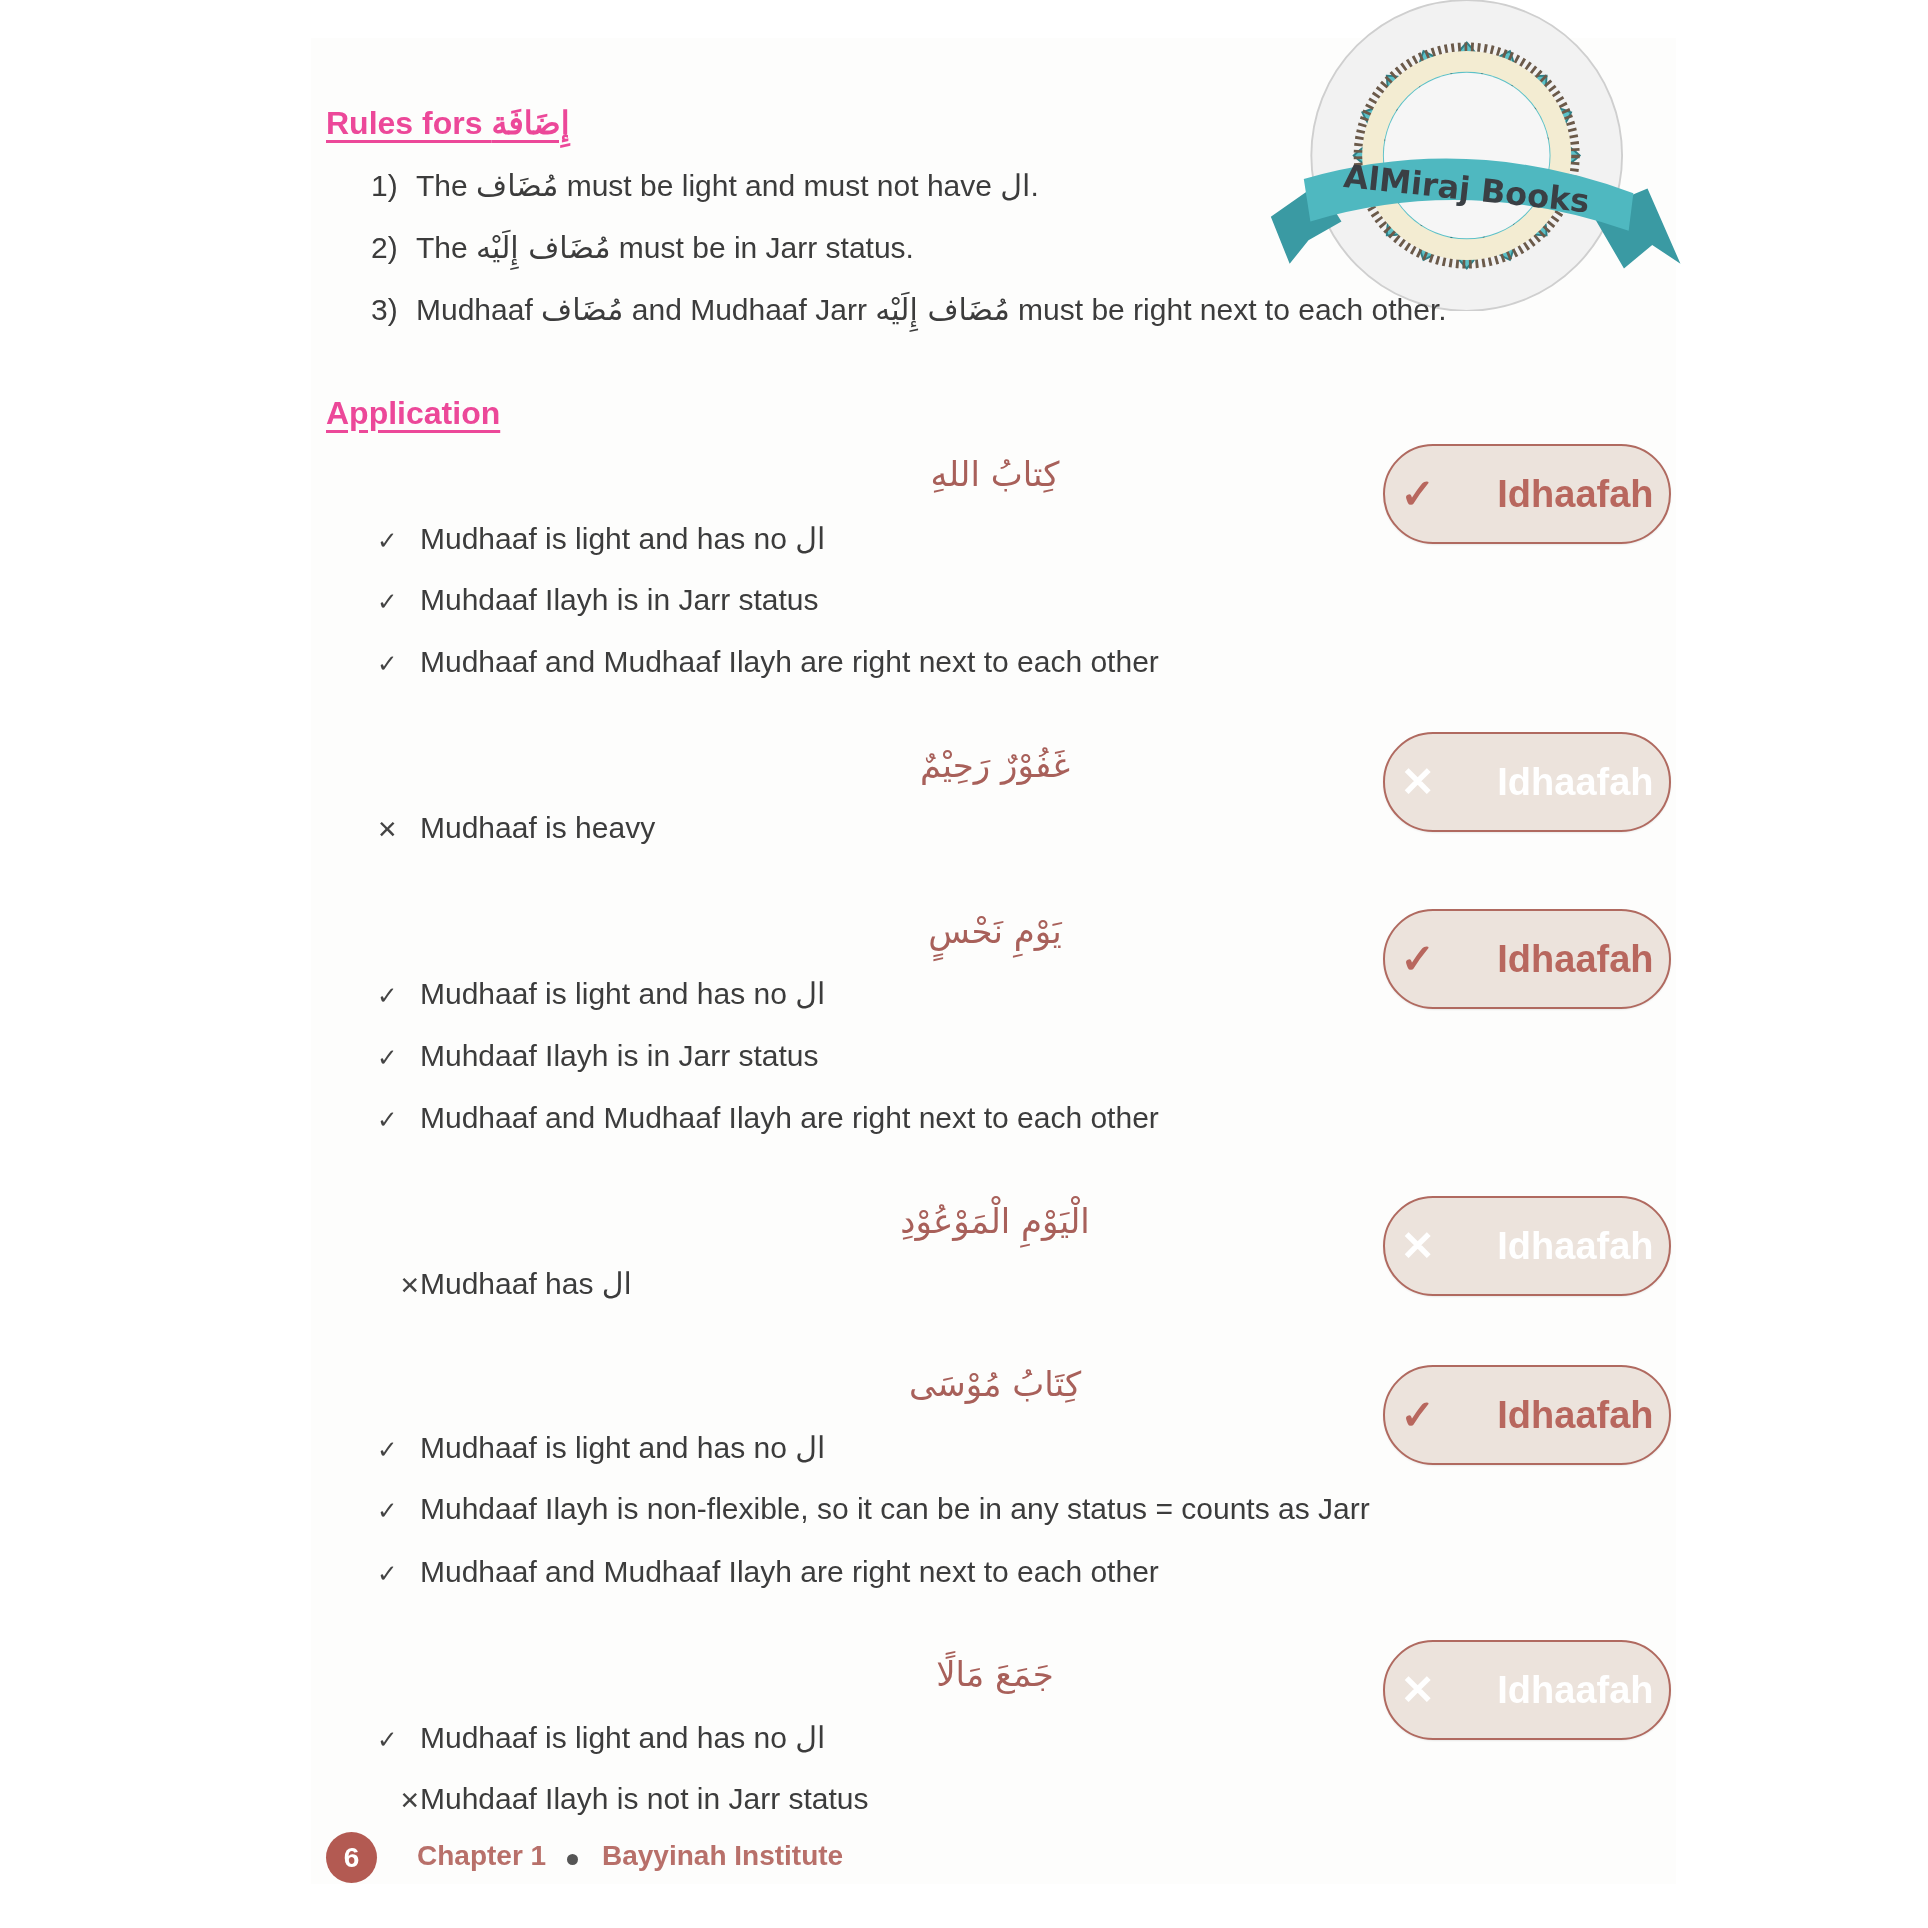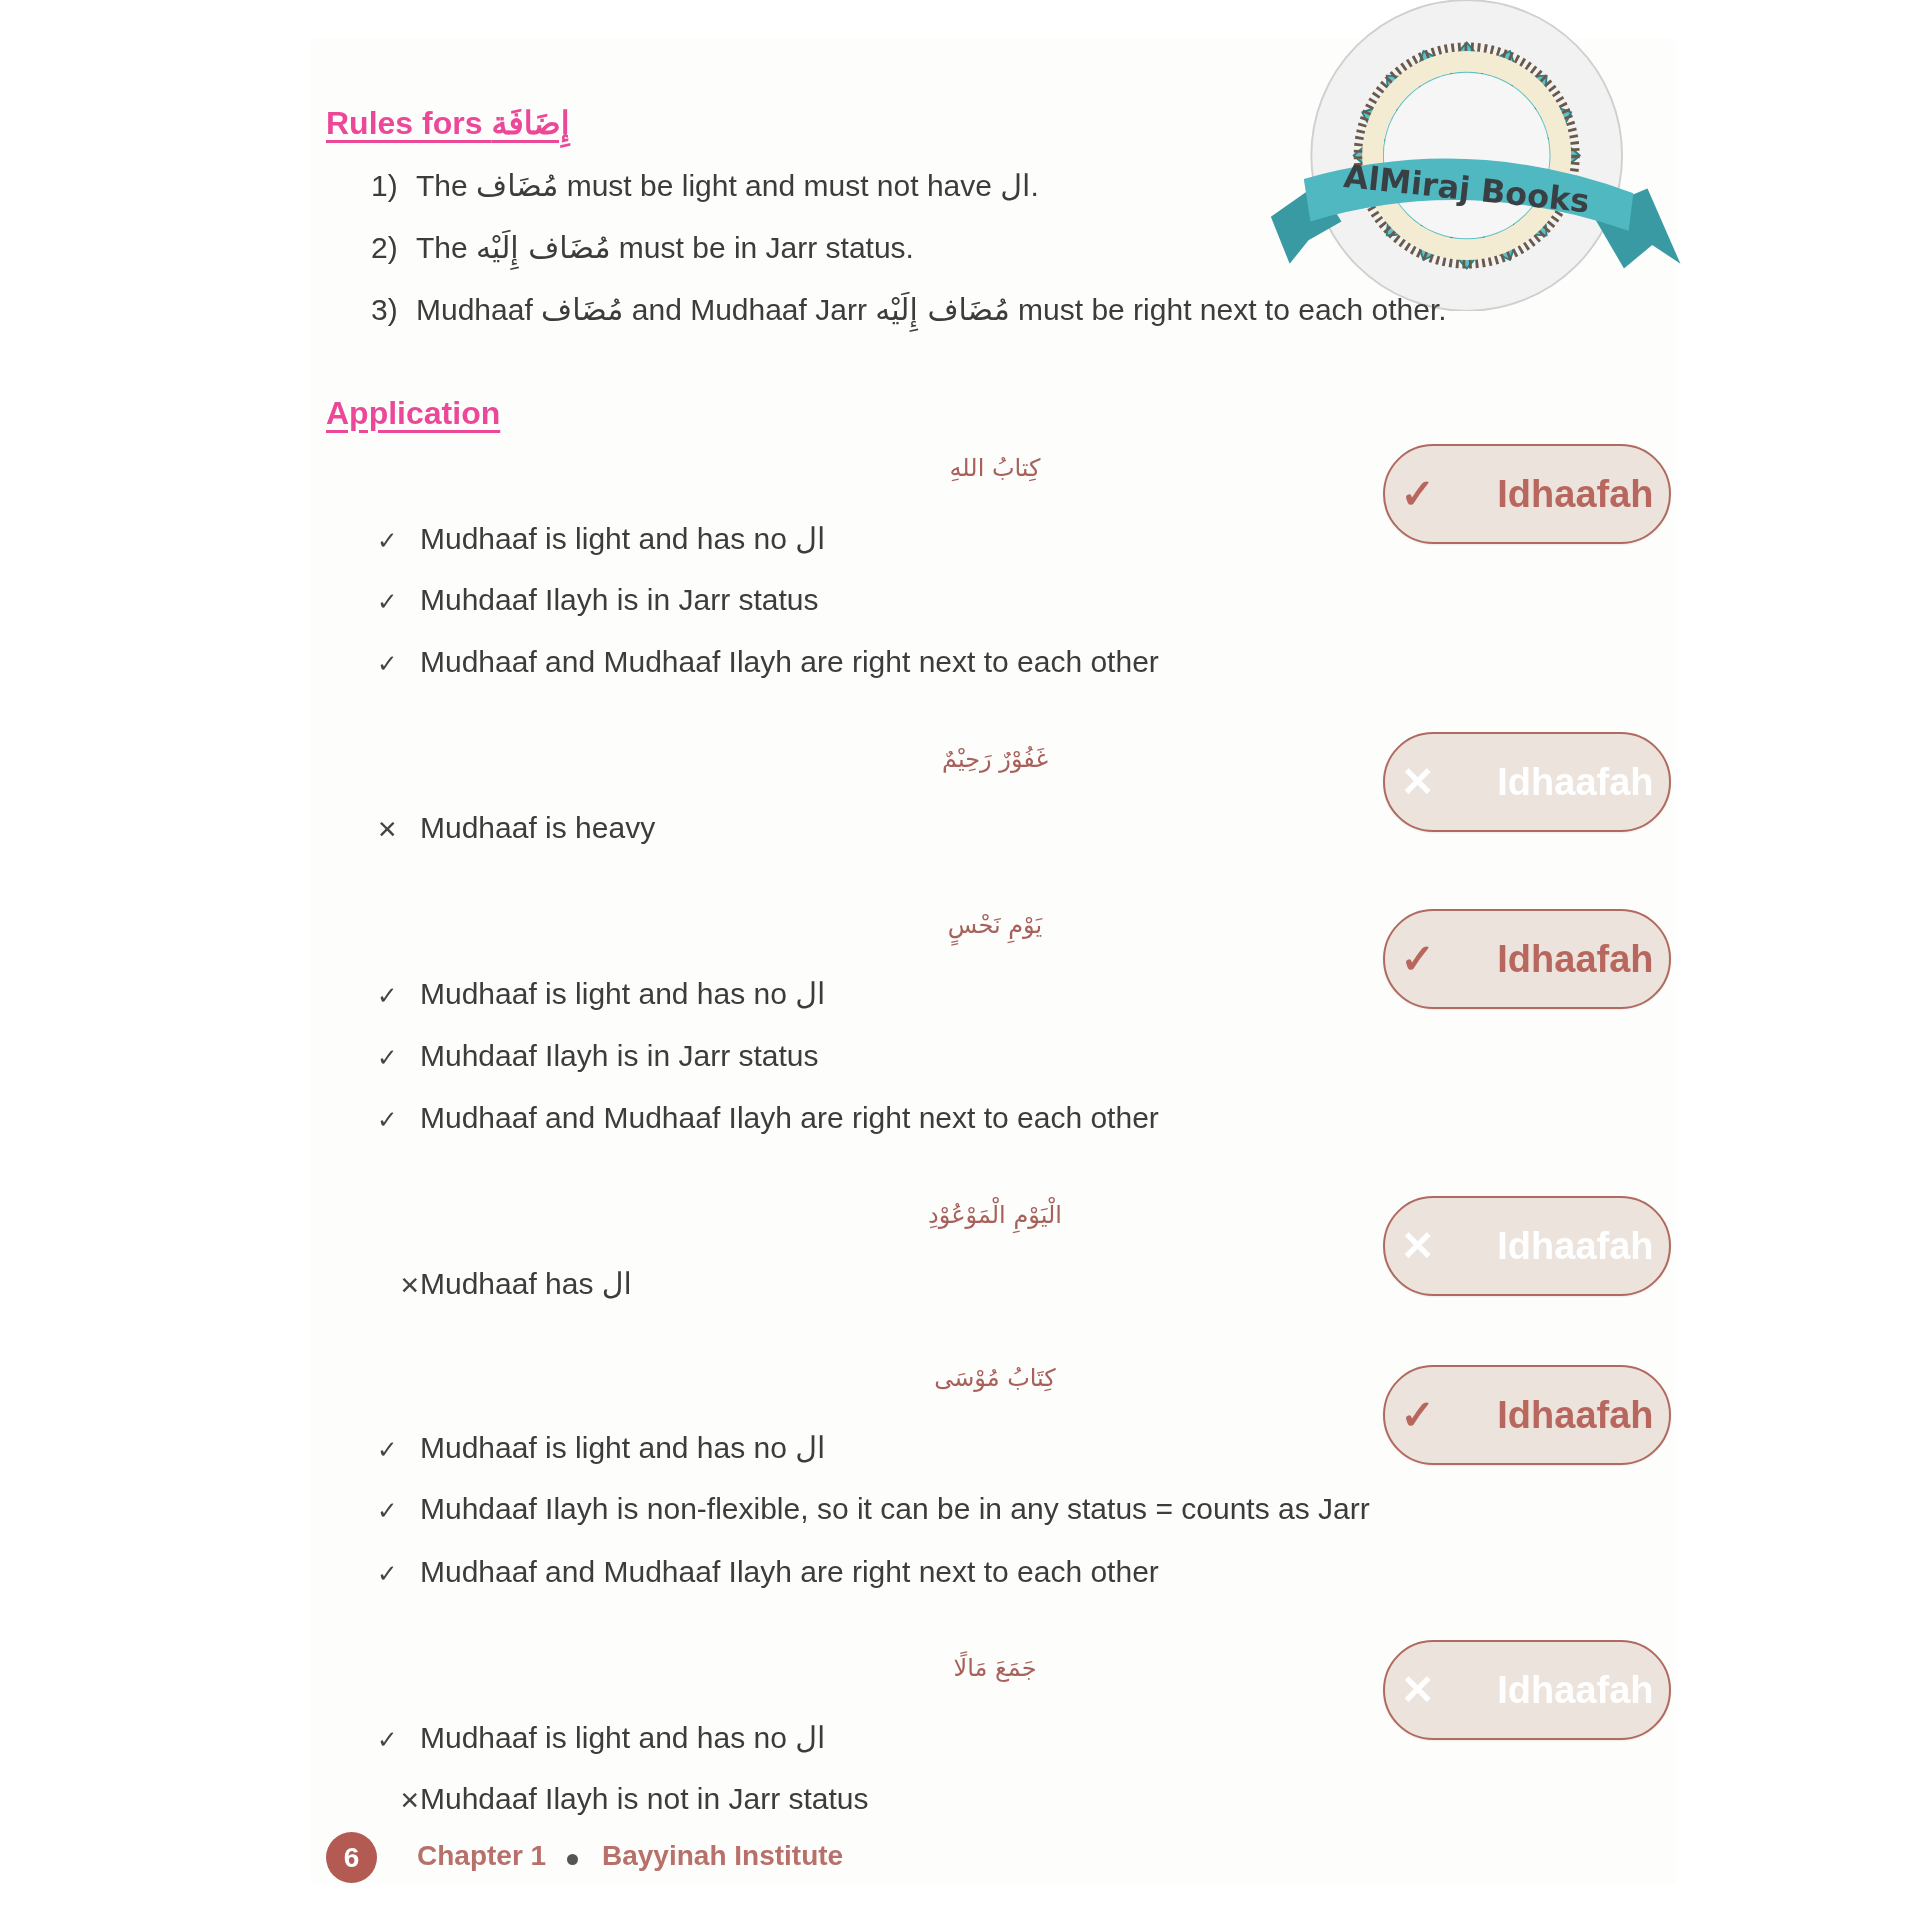--- a/index.html
+++ b/index.html
@@ -4,21 +4,21 @@
 <style>
   html, body { margin:0; padding:0; }
   body { width:1928px; height:1928px; background:#ffffff; position:relative; overflow:hidden;
          font-family:"Liberation Sans", sans-serif; color:#3f3f3f; }
   .page { position:absolute; left:311px; top:38px; width:1365px; height:1846px; background:#fdfdfc; }
   .abs { position:absolute; white-space:nowrap; }
   .heading { font-size:32px; font-weight:bold; color:#ec4899; text-decoration:underline; text-underline-offset:5.6px; }
   .rule { font-size:30px; color:#3c3c3c; }
   .rule .num { display:inline-block; width:45px; }
   .ar { font-family:"DejaVu Sans", sans-serif; }
-  .example-ar { font-size:24px; color:#a8605a; font-family:"DejaVu Sans", sans-serif; transform:translateX(-50%); direction:rtl; }
+  .example-ar { font-size:34px; color:#a8605a; font-family:"DejaVu Sans", sans-serif; transform:translateX(-50%); direction:rtl; }
   .bullet { font-size:30px; color:#3c3c3c; }
   .bullet .mark { display:inline-block; width:43px; font-size:24.5px; color:#444; }
   .pill { position:absolute; left:1383px; width:288px; height:100px; border:2.8px solid #b06a60; border-radius:50px;
           background:#ece3dc; box-sizing:border-box; display:flex; align-items:center; justify-content:center; gap:24.5px;
           box-shadow: 0 0.9px 1.9px rgba(0,0,0,0.08); }
   .pill .pmark { font-size:41px; font-weight:bold; }
   .pill .plabel { font-size:38px; font-weight:bold;margin-left:38px; }
   .pill.yes .pmark, .pill.yes .plabel { color:#b8675e; }
   .pill.no .pmark, .pill.no .plabel { color:#ffffff; }
   .footer-circle { position:absolute; left:326px; top:1832px; width:51px; height:51px; border-radius:50%; background:#b35a52;

